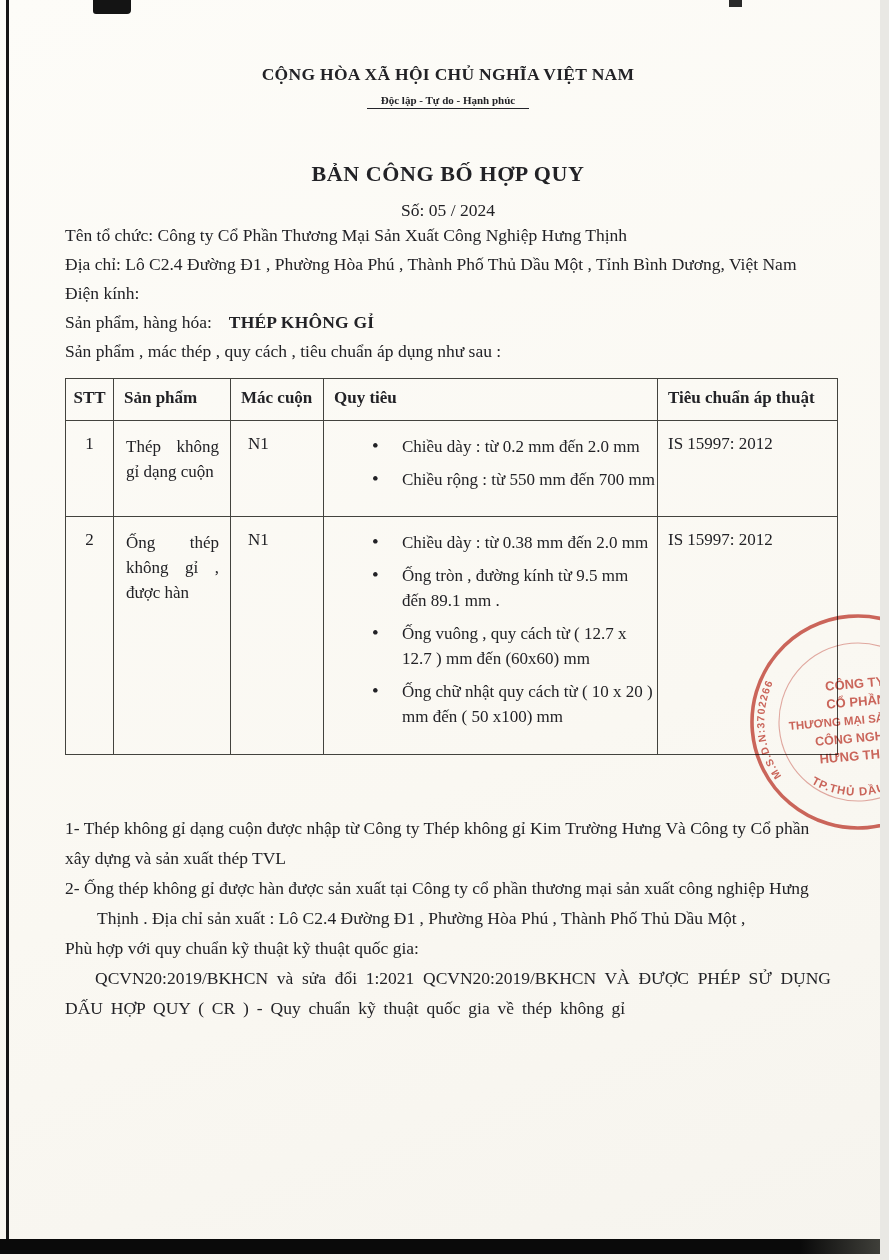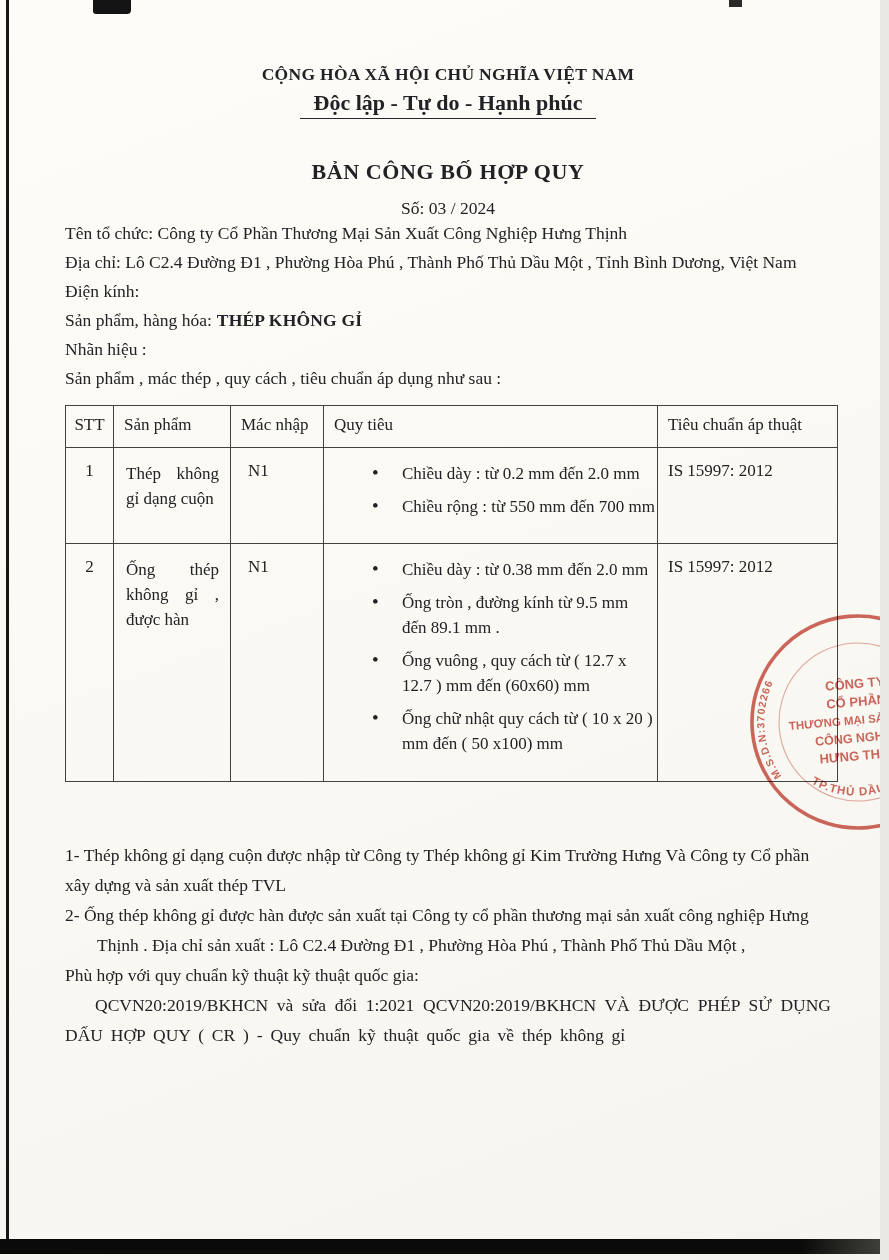--- a/index.html
+++ b/index.html
@@ -13,38 +13,38 @@
   .edge-left   { position:absolute; left:6px;  top:0; width:3px;  height:1245px; background:#161616; }
   .mark-top-1  { position:absolute; left:93px; top:0; width:38px; height:14px; background:#141414; border-radius:0 0 4px 3px; }
   .mark-top-2  { position:absolute; left:729px;top:0; width:13px; height:7px;  background:#2a2a2a; }
   .bottom-bar  { position:absolute; left:0; top:1239px; width:889px; height:15px;
                  background:linear-gradient(to right,#0a0a0a 0%, #0a0a0a 90%, #45453f 100%); }
 
   .content { position:relative; padding:64px 49px 0 65px; }
 
   .national { text-align:center; font-weight:bold; font-size:17.5px; letter-spacing:.3px; }
   .motto-row { text-align:center; margin-top:5px; }
-  .motto { display:inline-block; font-weight:bold; font-size:22px;
+  .motto { display:inline-block; font-weight:bold; font-size:11px;
            padding:0 14px 2px 14px; border-bottom:1.6px solid #24242a; }
-  .title { text-align:center; font-weight:bold; font-size:22px; letter-spacing:.6px; margin-top:40px; }
+  .title { text-align:center; font-weight:bold; font-size:22px; letter-spacing:.6px; margin-top:52px; }
   .doc-no { text-align:center; font-size:17.5px; margin-top:13px; }
 
   p.line { margin:0; font-size:17.5px; line-height:29px; }
   .org   { margin-top:19px; }
   .indent { margin-left:12px; }
   .product-line { margin-top:6px; }
-  .product-line b { margin-left:5px; letter-spacing:.2px; }
+  .product-line b { margin-left:17px; letter-spacing:.2px; }
   .brand-line-p { margin-top:3px; }
   .intro { margin-top:3px; }
 
   
   table.spec-table { border-collapse:collapse; table-layout:fixed; width:772px; margin-top:12px;
                      font-size:17px; }
   .spec-table th, .spec-table td { border:1px solid #43433e; vertical-align:top; box-sizing:border-box; }
-  .spec-table th { font-weight:normal; text-align:left; height:42px; padding:9px 8px 0 10px; }
+  .spec-table th { font-weight:bold; text-align:left; height:42px; padding:9px 8px 0 10px; }
   th.c-stt, td.c-stt { width:48px;  text-align:center; padding-left:0; padding-right:0; }
   th.c-prod,td.c-prod{ width:117px; }
   th.c-grade,td.c-grade{ width:93px; }
   th.c-spec,td.c-spec{ width:334px; }
   th.c-std, td.c-std { width:180px; }
   tr.r1 td { height:96px; }
   tr.r2 td { height:238px; }
   td.c-stt   { padding-top:13px; }
   td.c-prod  { padding:13px 11px 0 12px; text-align:justify; line-height:25px; }
   td.c-grade { padding:13px 0 0 17px; }
@@ -78,36 +78,35 @@
   <div class="bottom-bar"></div>
 
   <div class="content">
 
     <div class="national">CỘNG HÒA XÃ HỘI CHỦ NGHĨA VIỆT NAM</div>
     <div class="motto-row">
       <span class="motto">Độc lập - Tự do - Hạnh phúc</span>
     </div>
 
     <div class="title">BẢN CÔNG BỐ HỢP QUY</div>
-    <div class="doc-no">Số: 03 / 2024</div>
+    <div class="doc-no">Số: 05 / 2024</div>
 
     <p class="line org">Tên tổ chức: Công ty Cổ Phần Thương Mại Sản Xuất Công Nghiệp Hưng Thịnh</p>
     <p class="line addr">Địa chỉ: Lô C2.4 Đường Đ1 , Phường Hòa Phú , Thành Phố Thủ Dầu Một , Tỉnh Bình Dương, Việt Nam</p>
     <p class="line phone">Điện kính:</p>
 
     <p class="line indent product-line"><span>Sản phẩm, hàng hóa:</span><b>THÉP KHÔNG GỈ</b></p>
-    <p class="line indent brand-line-p">Nhãn hiệu :</p>
     <p class="line indent intro">Sản phẩm , mác thép , quy cách , tiêu chuẩn áp dụng như sau :</p>
 
     <table class="spec-table">
       <thead>
         <tr>
           <th class="c-stt">STT</th>
           <th class="c-prod">Sản phẩm</th>
-          <th class="c-grade">Mác nhập</th>
+          <th class="c-grade">Mác cuộn</th>
           <th class="c-spec">Quy tiêu</th>
           <th class="c-std">Tiêu chuẩn áp thuật</th>
         </tr>
       </thead>
       <tbody>
         <tr class="r1">
           <td class="c-stt">1</td>
           <td class="c-prod">Thép không gỉ dạng cuộn</td>
           <td class="c-grade">N1</td>
           <td class="c-spec">

